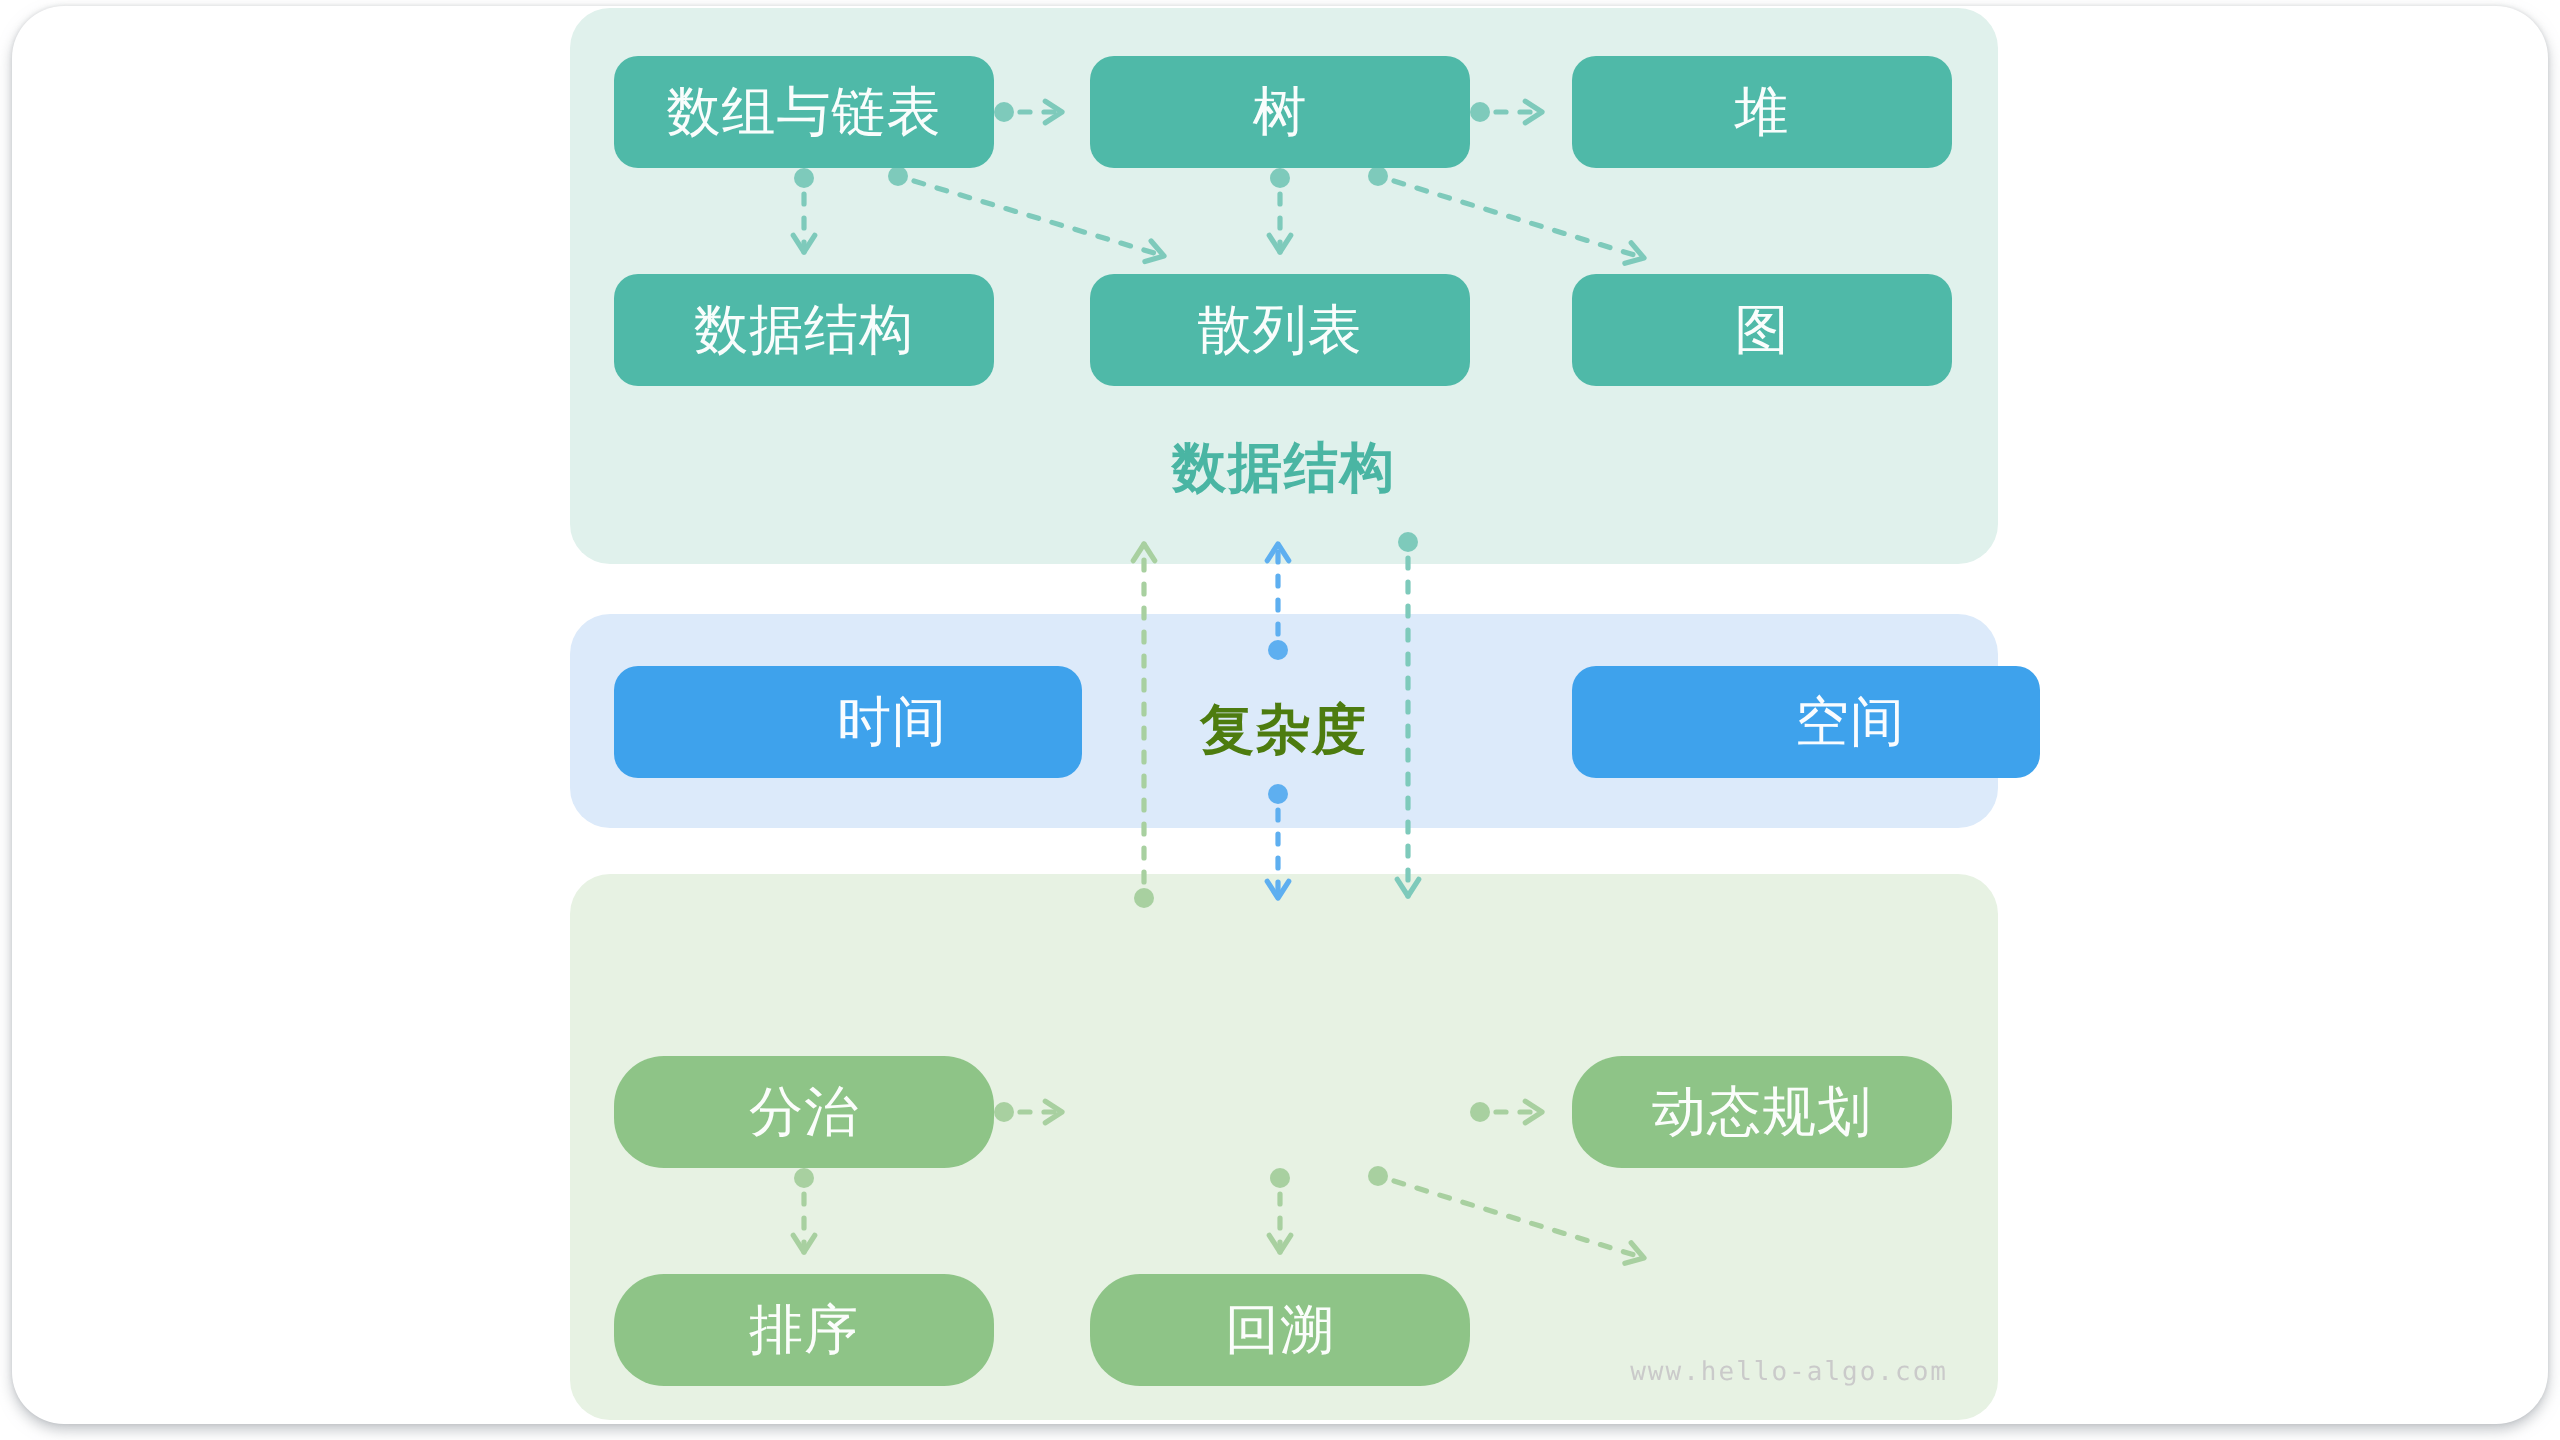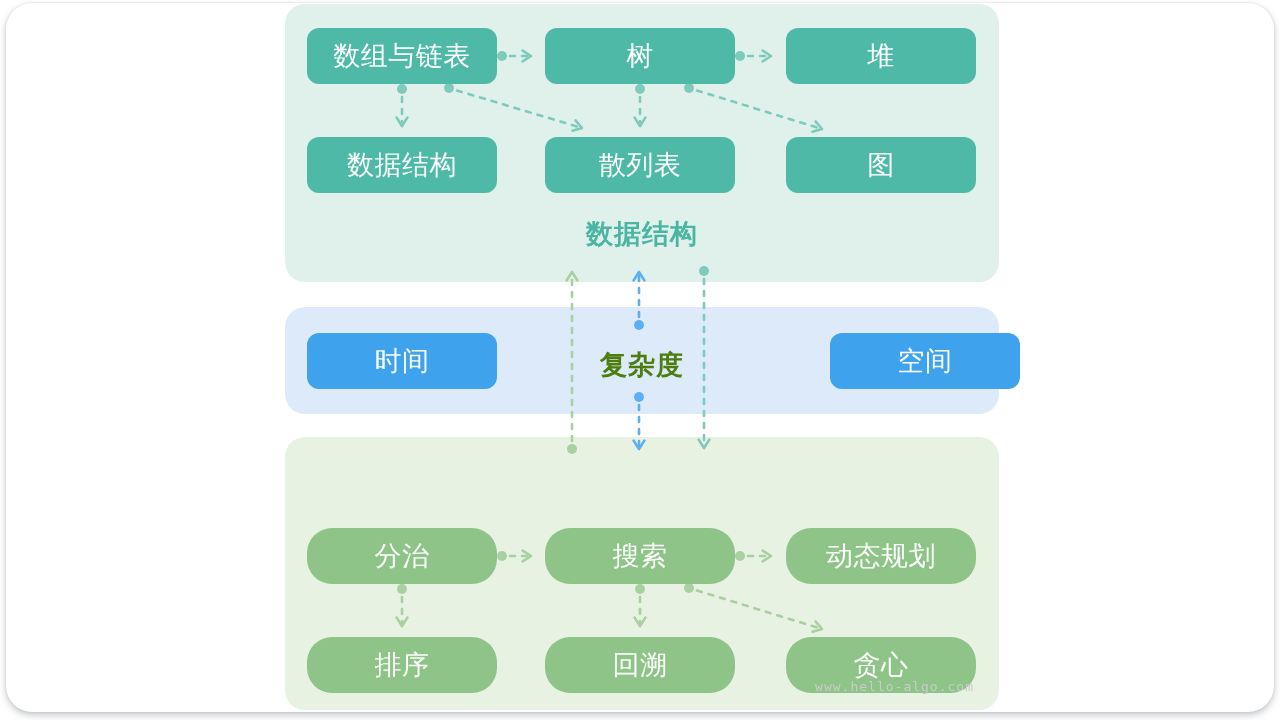--- a/index.html
+++ b/index.html
@@ -28,21 +28,21 @@
     position: absolute;
     width: 190px; height: 56px;
     border-radius: 12px;
     display: flex; align-items: center; justify-content: center;
     color: rgba(255,255,255,0.97);
     font-size: 27px; font-weight: 500;
     letter-spacing: 0.5px;
     white-space: nowrap;
   }
   .node-teal  { background: #4fb9a8; }
-  .node-blue  { background: #3ea2ec; }
+  .node-blue  { background: #3ea2ec; padding-left: 44px; }
   .node-green { background: #8ec487; border-radius: 25px; }
 
   .section-title {
     position: absolute;
     left: 285px; width: 714px;
     text-align: center;
     font-size: 27px; font-weight: 700;
     letter-spacing: 1px;
   }
   .title-ds { top: 216px; color: #4ab5a3; }
@@ -166,25 +166,23 @@
 
   <div class="node node-teal" style="left:307px; top:28px;">数组与链表</div>
   <div class="node node-teal" style="left:545px; top:28px;">树</div>
   <div class="node node-teal" style="left:786px; top:28px;">堆</div>
   <div class="node node-teal" style="left:307px; top:137px;">数据结构</div>
   <div class="node node-teal" style="left:545px; top:137px;text-align:center;">散列表</div>
   <div class="node node-teal" style="left:786px; top:137px;">图</div>
   <div class="section-title title-ds">数据结构</div>
 
   <div class="node node-blue" style="left:307px; top:333px;">时间</div>
-  <div class="node node-blue" style="left:786px; top:333px;margin-left:44px;">空间</div>
+  <div class="node node-blue" style="left:786px; top:333px;">空间</div>
   <div class="section-title title-cx">复杂度</div>
 
   <div class="node node-green" style="left:307px; top:528px;">分治</div>
-  <div class="node node-green" style="left:545px; top:528px;">搜索</div>
   <div class="node node-green" style="left:307px; top:637px;">排序</div>
   <div class="node node-green" style="left:786px; top:528px;">动态规划</div>
   <div class="node node-green" style="left:545px; top:637px;text-align:center;">回溯</div>
-  <div class="node node-green" style="left:786px; top:637px;">贪心</div>
 
   <div class="watermark">www.hello-algo.com</div>
 
 </div>
 
 </body></html>

